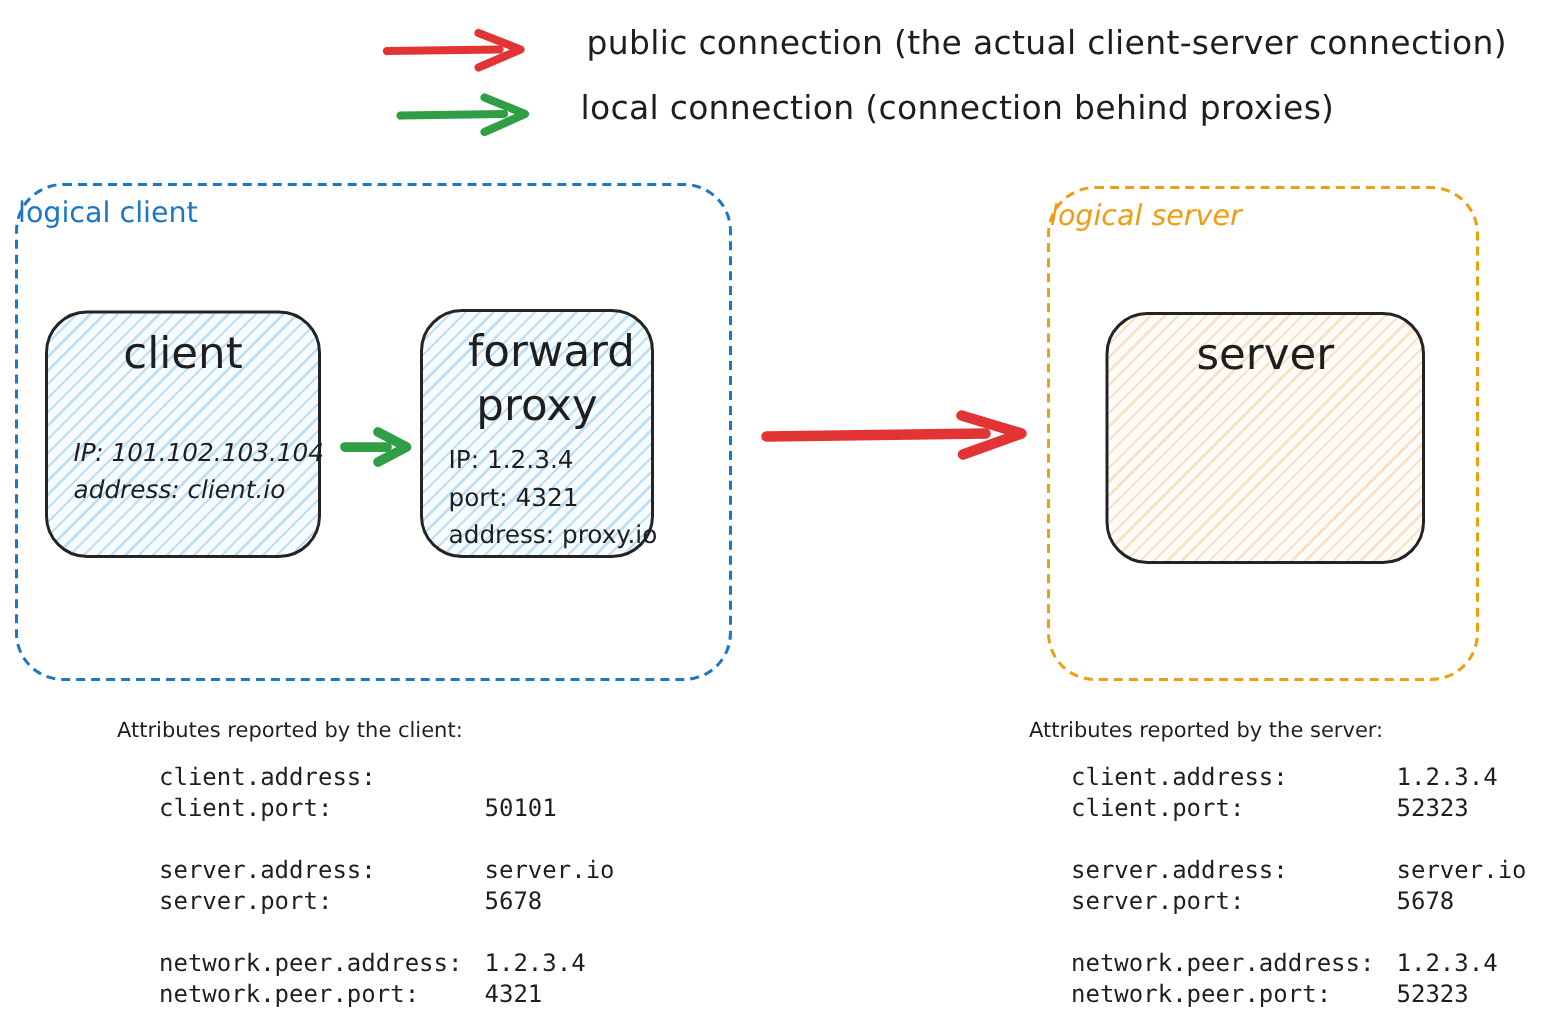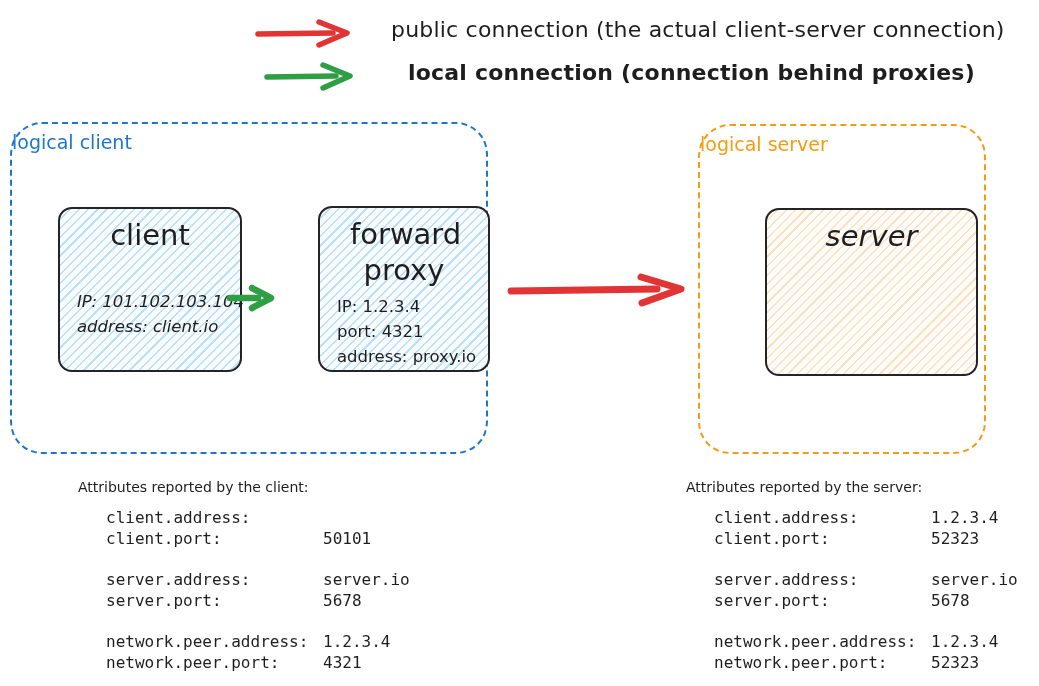--- a/index.html
+++ b/index.html
@@ -15,25 +15,25 @@
     position:absolute;border-radius:32px;border:2.5px dashed;
     box-sizing:border-box;
   }
   .logical-box.blue{border-color:#1d77c7;}
   .logical-box.orange{border-color:#f29c12;}
   .logical-label{
     position:absolute;top:7px;left:0;right:0;
     font-size:19px;white-space:nowrap;
   }
   .logical-label.blue{color:#1d77c7;}
-  .logical-label.orange{color:#f29c12;}
+  .logical-label.orange{color:#f29c12;font-style:italic;}
   
   .node{
-    position:absolute;border:2px solid #242424;border-radius:14px;
-    box-sizing:border-box;background-color:#fff;margin-left:28px;
+    position:absolute;border:2px solid #242424;border-radius:28px;
+    box-sizing:border-box;background-color:#fff;
   }
   .node.hatch-blue{
     background-image:repeating-linear-gradient(135deg,rgba(137,197,245,.55) 0 1.6px,rgba(224,242,255,.25) 1.6px 6.5px);
   }
   .node.hatch-orange{
     background-image:repeating-linear-gradient(135deg,rgba(248,205,160,.6) 0 1.6px,rgba(255,243,230,.25) 1.6px 6.5px);
   }
   .node-title{
     position:absolute;top:8px;left:0;right:0;text-align:center;
     font-size:29px;line-height:1.25;color:#1e1e1e;
@@ -65,62 +65,62 @@
     </svg>
   </div>
   <div class="abs legend-text" style="left:391px;top:17px;">public connection (the actual client-server connection)</div>
 
   <div class="abs" style="left:262px;top:60px;width:100px;height:32px;">
     <svg width="100" height="32" viewBox="0 0 100 32">
       <path d="M5 17 L74 16" stroke="#2f9e44" stroke-width="5.5" stroke-linecap="round" fill="none"></path>
       <path d="M61 5 L88 16 L61 28" stroke="#2f9e44" stroke-width="5.5" stroke-linecap="round" stroke-linejoin="round" fill="none"></path>
     </svg>
   </div>
-  <div class="abs legend-text" style="left:408px;top:60px;font-weight:bold;">local connection (connection behind proxies)</div>
+  <div class="abs legend-text" style="left:387px;top:60px;">local connection (connection behind proxies)</div>
 
   <div class="logical-box blue" style="left:10px;top:122px;width:478px;height:332px;">
     <div class="logical-label blue">logical client</div>
   </div>
 
   <div class="node hatch-blue" style="left:30px;top:207px;width:184px;height:165px;">
     <div class="node-title">client</div>
     <div class="node-lines" style="left:17px;top:80px;font-style:italic;">
       <div>IP: 101.102.103.104</div>
       <div>address: client.io</div>
     </div>
   </div>
 
   <div class="abs" style="left:225px;top:283px;width:54px;height:30px;">
     <svg width="54" height="30" viewBox="0 0 54 30">
       <path d="M5 15 L33 15" stroke="#2f9e44" stroke-width="6.5" stroke-linecap="round" fill="none"></path>
       <path d="M27 5 L46 15 L27 25" stroke="#2f9e44" stroke-width="6.5" stroke-linecap="round" stroke-linejoin="round" fill="none"></path>
     </svg>
   </div>
 
-  <div class="node hatch-blue" style="left:290px;top:206px;width:172px;height:166px;">
+  <div class="node hatch-blue" style="left:280px;top:206px;width:156px;height:166px;">
     <div class="node-title" style="padding:0 30px;">forward proxy</div>
     <div class="node-lines" style="left:17px;top:86px;">
       <div>IP: 1.2.3.4</div>
       <div>port: 4321</div>
       <div>address: proxy.io</div>
     </div>
   </div>
 
   <div class="abs" style="left:505px;top:272px;width:186px;height:36px;">
     <svg width="186" height="36" viewBox="0 0 186 36">
       <path d="M6 19 L152 17" stroke="#e23434" stroke-width="7" stroke-linecap="round" fill="none"></path>
       <path d="M136 5 L176 17 L137 31" stroke="#e23434" stroke-width="7" stroke-linecap="round" stroke-linejoin="round" fill="none"></path>
     </svg>
   </div>
 
   <div class="logical-box orange" style="left:698px;top:124px;width:288px;height:330px;">
     <div class="logical-label orange">logical server</div>
   </div>
 
-  <div class="node hatch-orange" style="left:737px;top:208px;width:213px;height:168px;font-style:italic;">
+  <div class="node hatch-orange" style="left:737px;top:208px;width:213px;height:168px;">
     <div class="node-title">server</div>
   </div>
 
   <div class="abs" style="left:78px;top:479px;">
     <div class="attr-heading">Attributes reported by the client:</div>
     <div class="attr-rows">
       <div class="attr-group">
         <div class="attr-row">
           <span class="attr-label">client.address:</span>
         </div>

